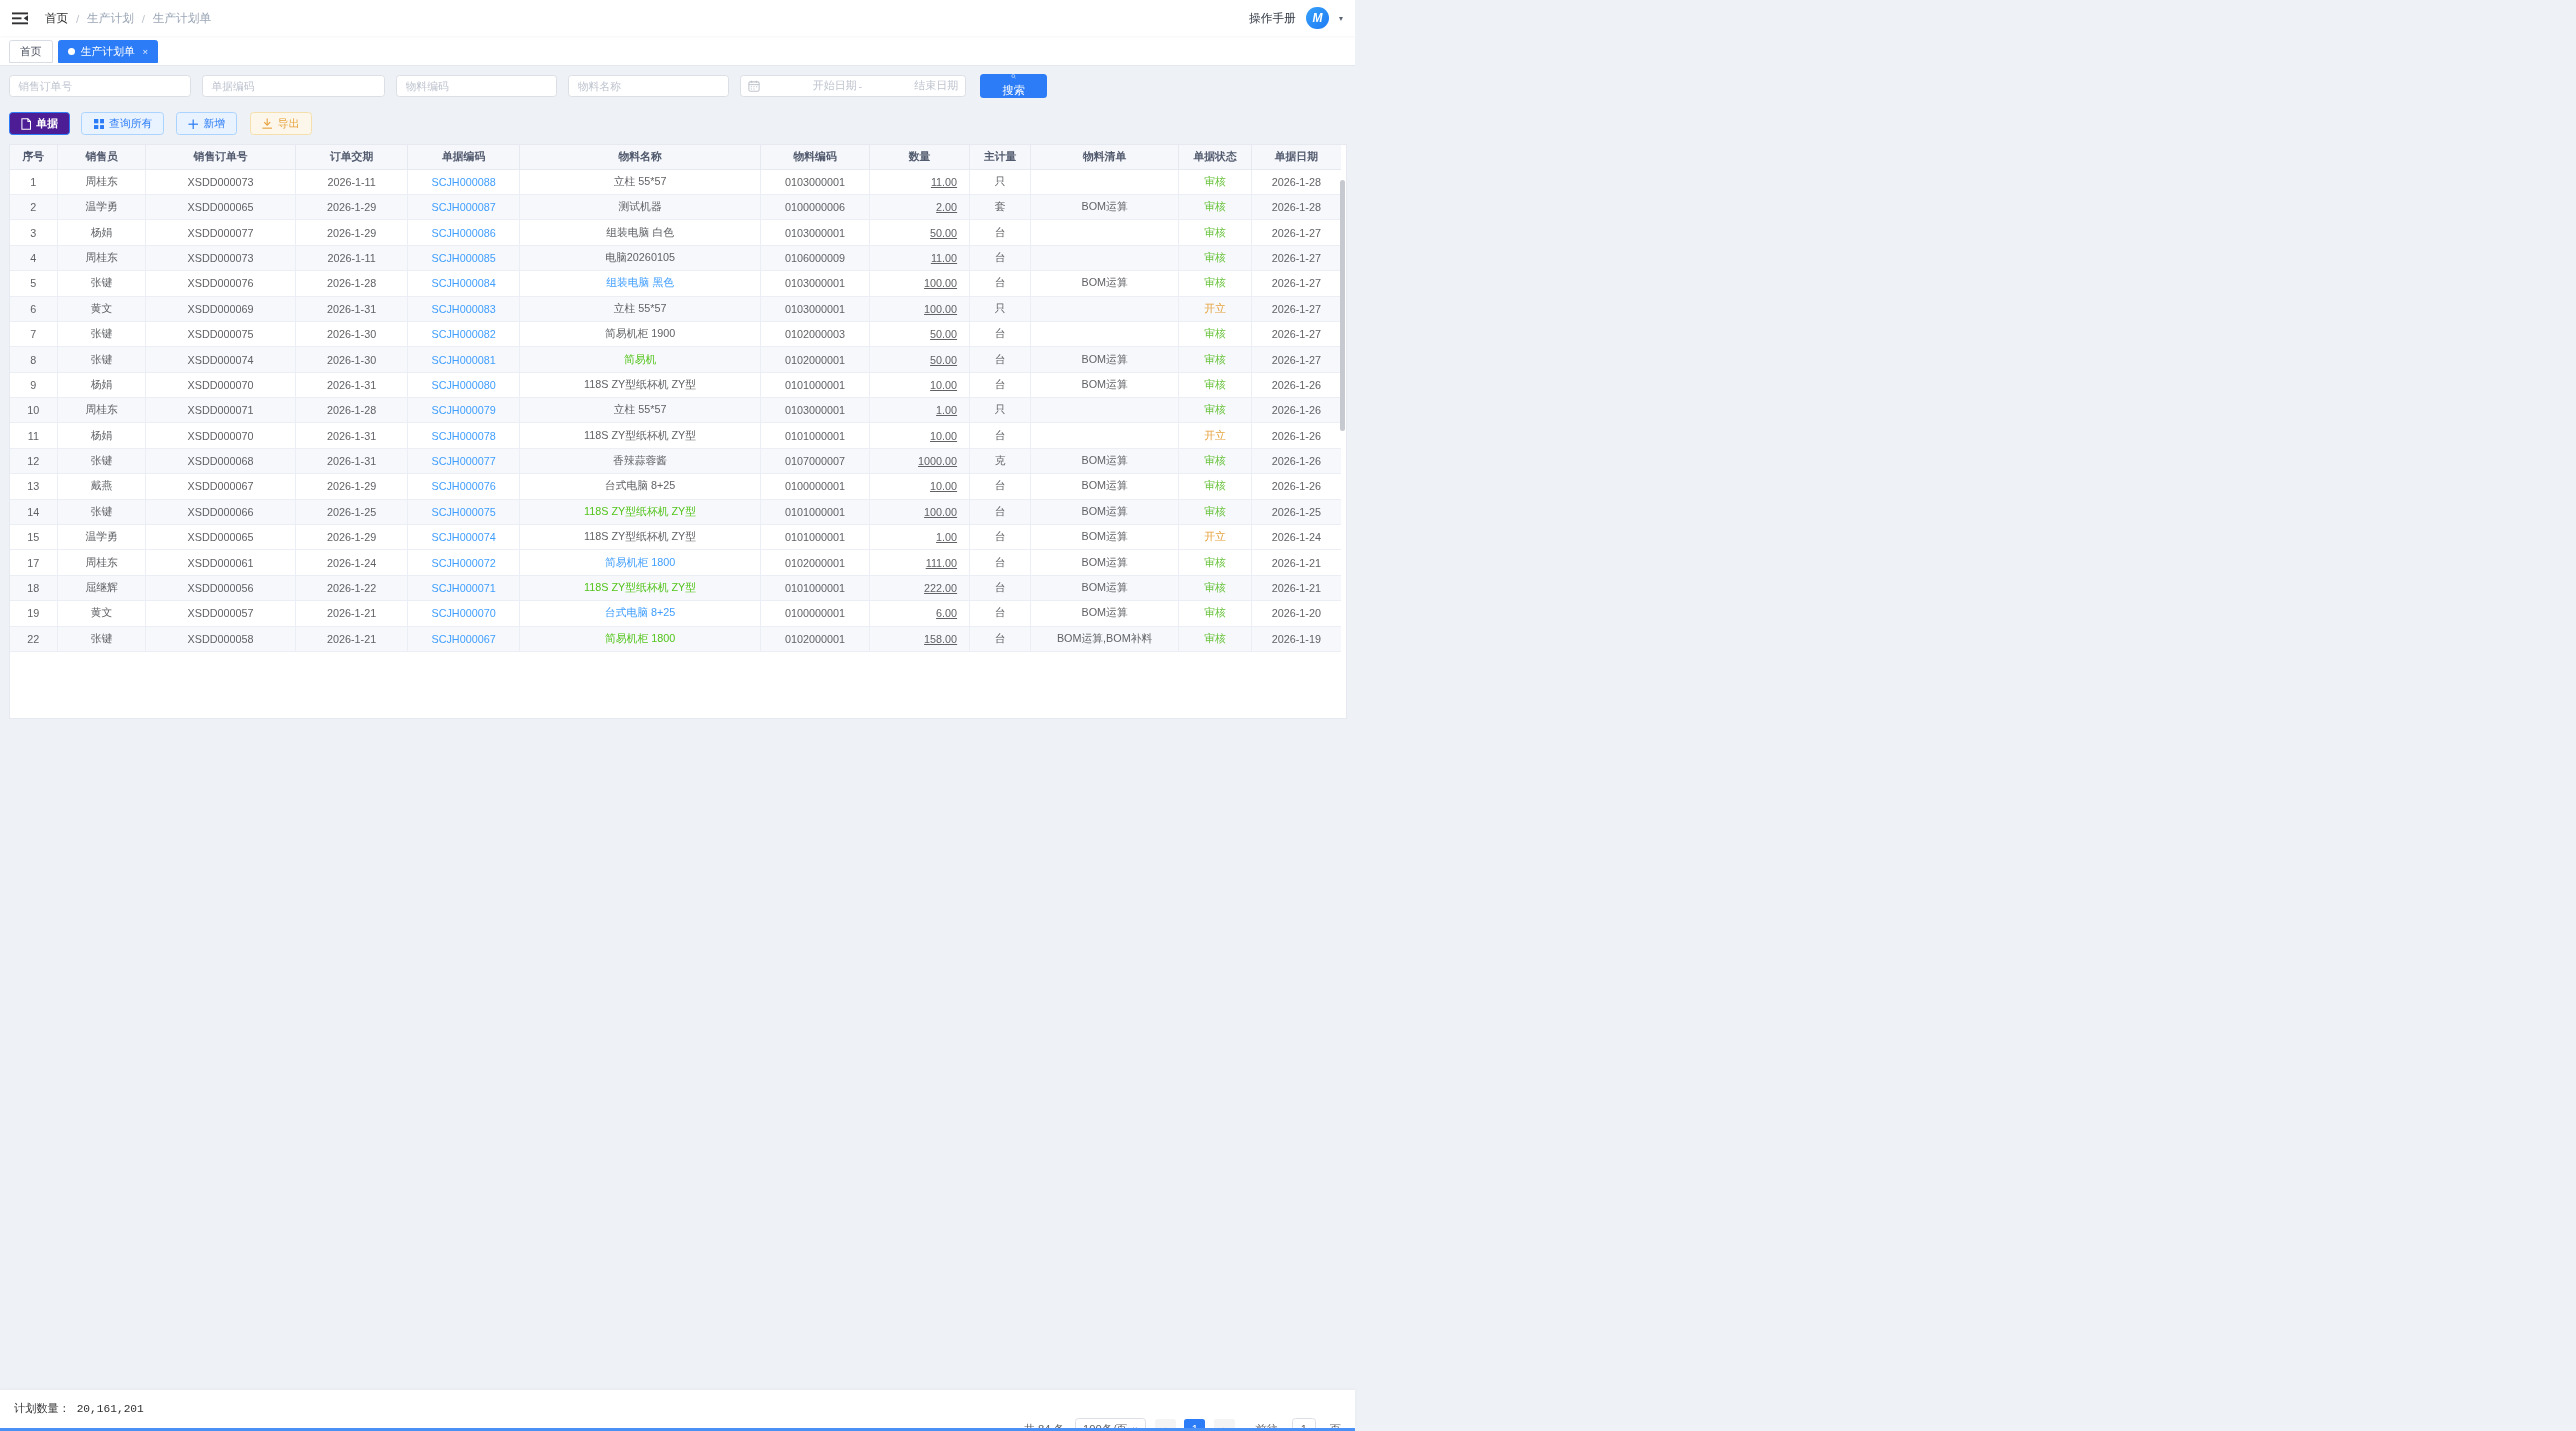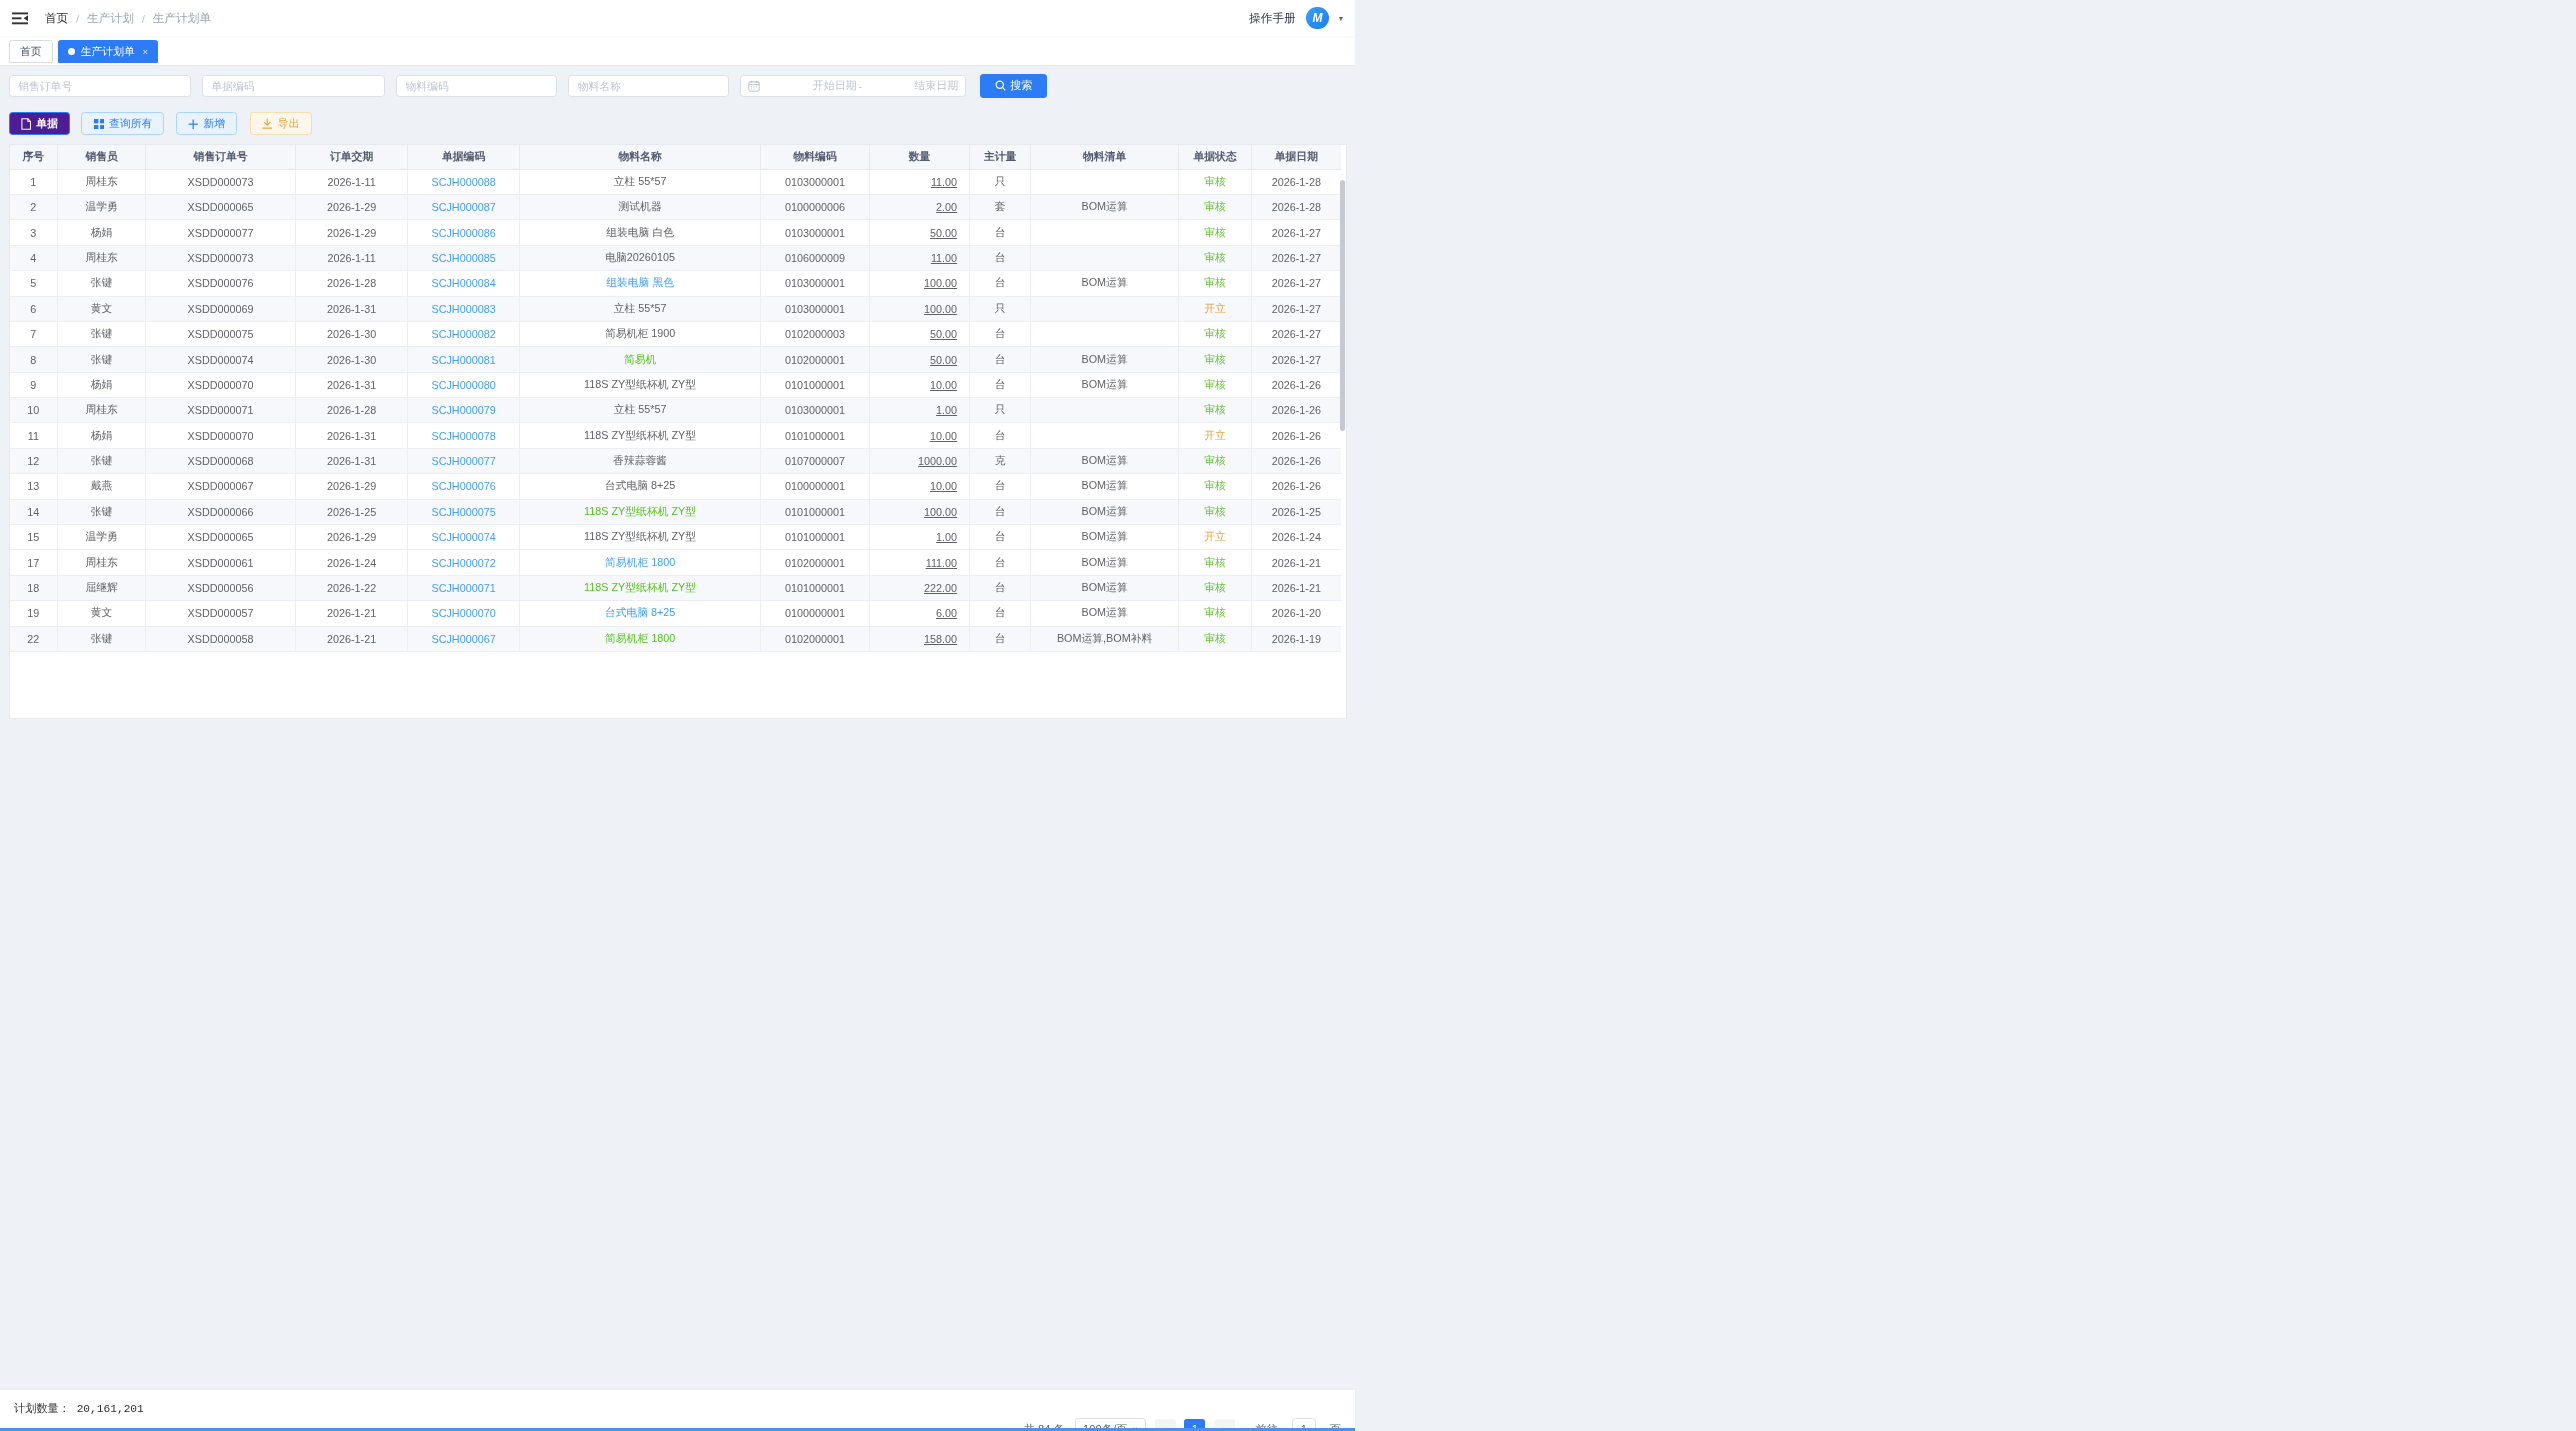--- a/index.html
+++ b/index.html
@@ -36,21 +36,21 @@
   .filters { display:flex; align-items:center; margin:7.8px 8.6px 0; gap:11.2px; }
   .f-input { height:22.5px; background:#fff; border:0.9px solid #dcdfe6; border-radius:3.5px;
     font-size:10.8px; color:#606266; padding:0 8.6px; outline:none; }
   .f-input::placeholder { color:#bfc4cf; }
   .daterange { width:226px; height:22.5px; background:#fff; border:0.9px solid #dcdfe6; border-radius:3.5px;
     display:flex; align-items:center; padding:0 7px; cursor:pointer; }
   .daterange .ph { flex:1; text-align:right; font-size:11px; color:#bfc4cf; }
   .daterange .dash { color:#bfc4cf; font-size:10.8px; padding:0 1.7px; }
   .cal-icon { color:#c0c4cc; display:flex; margin-right:1.7px; }
   .search-btn { margin-left:2.6px; width:67px; height:24px; background:#2b7cf6; border:none; border-radius:3.5px;
-    color:#fff; font-size:11.2px; display:flex; align-items:center; justify-content:center; gap:4.3px; cursor:pointer; }
+    color:#fff; font-size:11.2px; display:flex; align-items:center; justify-content:center; gap:4.3px; cursor:pointer;flex-direction:column; }
 
   
   .toolbar { display:flex; align-items:center; margin:14.7px 8.6px 0; gap:11.2px; }
   .btn { height:23px; border-radius:3.5px; font-size:10.8px; display:flex; align-items:center;
     justify-content:center; gap:5.2px; cursor:pointer; padding:0 11.2px; }
   .btn-primary { background:#4c1d95; border:0.9px solid #2b7cf6; color:#fff;font-weight:bold; }
   .btn-plain-blue { background:#e9f3ff; border:0.9px solid #abd3ff; color:#2b7cf6; }
   .btn-plain-yellow { background:#fdf6ea; border:0.9px solid #f5dfad; color:#e6a23c; margin-left:1.7px; }
   .btn svg { display:block; }
 

